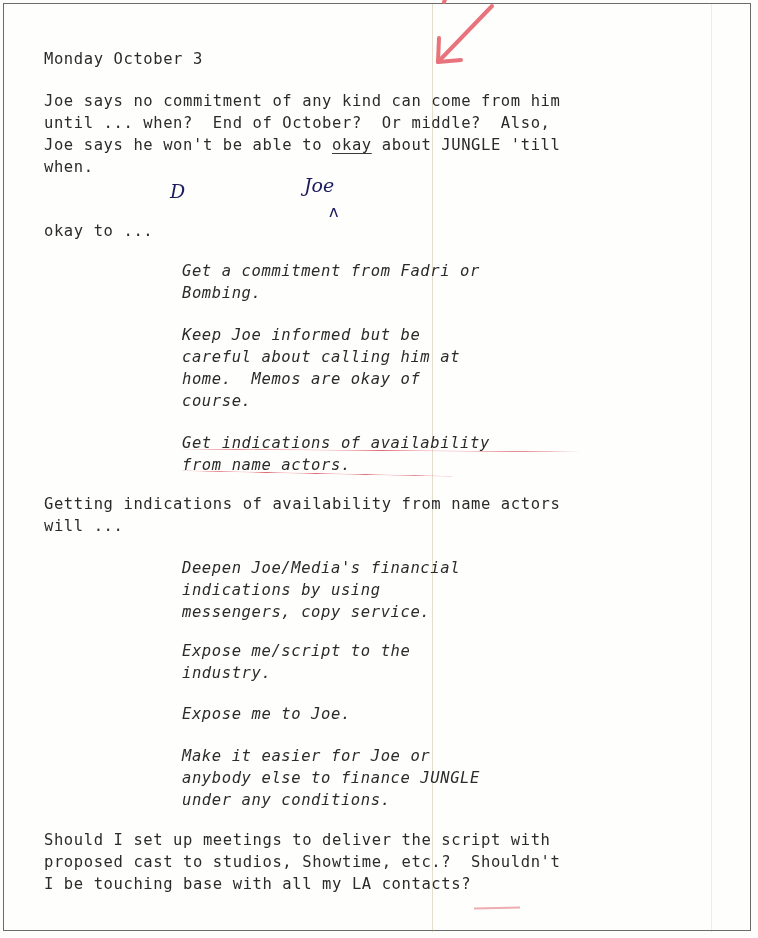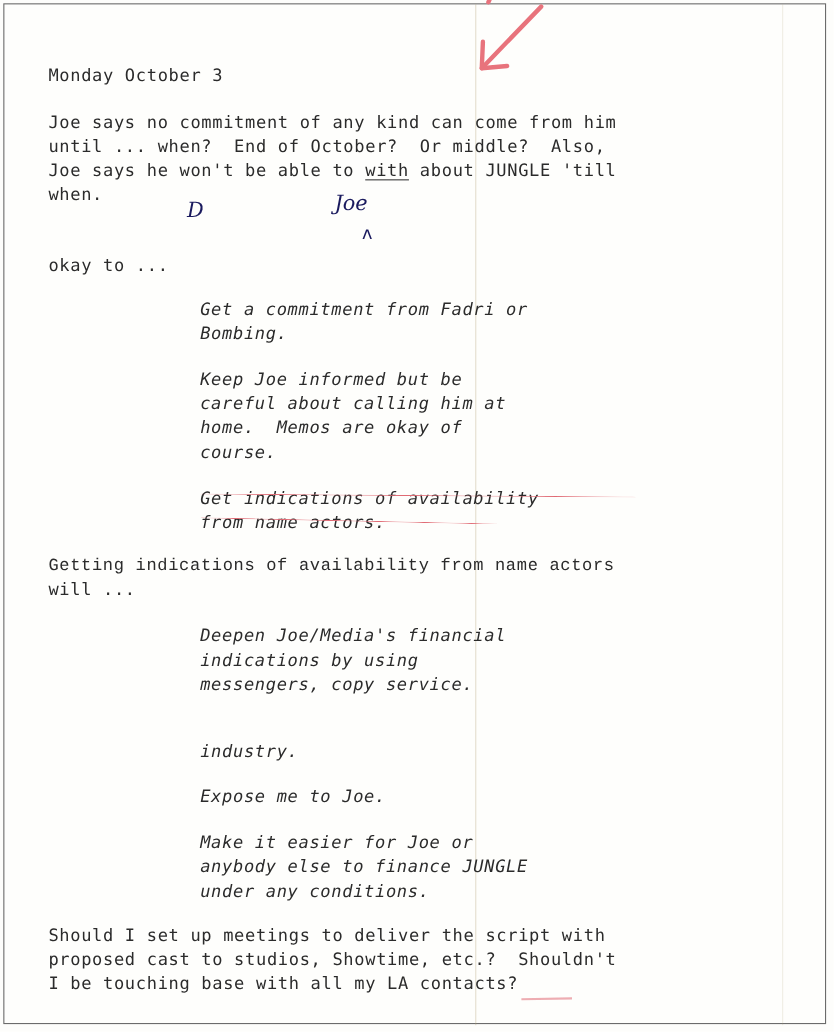--- a/index.html
+++ b/index.html
@@ -49,21 +49,20 @@
   }
 
   .typed {
     position: absolute;
     color: #2b2b2b;
     font-family: "DejaVu Sans Mono", "Liberation Mono", monospace;
     font-size: 15.5px;
     line-height: 22px;
     letter-spacing: 0.6px;
     white-space: pre;
-    margin-top: 10px;
   }
   .indent {
     left: 178px;
     font-style: italic;
   }
   .flush {
     left: 40px;
   }
 
   
@@ -134,21 +133,21 @@
       <svg id="red-arrow" viewBox="0 0 90 86">
         <path d="M84 8 L30 64" stroke="#e8737c" stroke-width="4" fill="none" stroke-linecap="round"></path>
         <path d="M30 64 L31 40 M30 64 L53 62" stroke="#e8737c" stroke-width="4" fill="none" stroke-linecap="round"></path>
         <path d="M44 -14 L36 4" stroke="#e8737c" stroke-width="4" fill="none" stroke-linecap="round"></path>
       </svg>
 
       <div class="typed flush" style="top:44px;">Monday October 3</div>
 
       <div class="typed flush" style="top:86px;">Joe says no commitment of any kind can come from him</div>
       <div class="typed flush" style="top:108px;">until ... when?  End of October?  Or middle?  Also,</div>
-      <div class="typed flush" style="top:130px;"><span>Joe says he won't be able to </span><span class="uline">with</span><span> about JUNGLE 'till</span></div>
+      <div class="typed flush" style="top:130px;"><span>Joe says he won't be able to </span><span class="uline">okay</span><span> about JUNGLE 'till</span></div>
       <div class="typed flush" style="top:152px;">when.</div>
 
       <div class="typed flush" style="top:216px;">okay to ...</div>
 
       <div class="pen" style="left:166px; top:176px;">D</div>
       <div class="pen" style="left:300px; top:170px;">Joe</div>
       <div class="caret" style="left:325px; top:198px;">ʌ</div>
 
       <div class="typed indent" style="top:256px;">Get a commitment from Fadri or</div>
       <div class="typed indent" style="top:278px;">Bombing.</div>
@@ -157,27 +156,28 @@
       <div class="typed indent" style="top:342px;">careful about calling him at</div>
       <div class="typed indent" style="top:364px;">home.  Memos are okay of</div>
       <div class="typed indent" style="top:386px;">course.</div>
 
       <div class="typed indent" style="top:428px;">Get indications of availability</div>
       <div class="typed indent" style="top:450px;">from name actors.</div>
 
       <div class="red-underline" id="red-u1"></div>
       <div class="red-underline" id="red-u2"></div>
 
-      <div class="typed flush" style="top:489px;font-family:Liberation Mono, monospace;">Getting indications of availability from name actors</div>
+      <div class="typed flush" style="top:489px;">Getting indications of availability from name actors</div>
       <div class="typed flush" style="top:511px;">will ...</div>
 
       <div class="typed indent" style="top:553px;">Deepen Joe/Media's financial</div>
       <div class="typed indent" style="top:575px;">indications by using</div>
       <div class="typed indent" style="top:597px;">messengers, copy service.</div>
 
+      <div class="typed indent" style="top:636px;">Expose me/script to the</div>
       <div class="typed indent" style="top:658px;">industry.</div>
 
       <div class="typed indent" style="top:699px;">Expose me to Joe.</div>
 
       <div class="typed indent" style="top:741px;">Make it easier for Joe or</div>
       <div class="typed indent" style="top:763px;">anybody else to finance JUNGLE</div>
       <div class="typed indent" style="top:785px;">under any conditions.</div>
 
       <div class="typed flush" style="top:825px;">Should I set up meetings to deliver the script with</div>
       <div class="typed flush" style="top:847px;">proposed cast to studios, Showtime, etc.?  Shouldn't</div>

